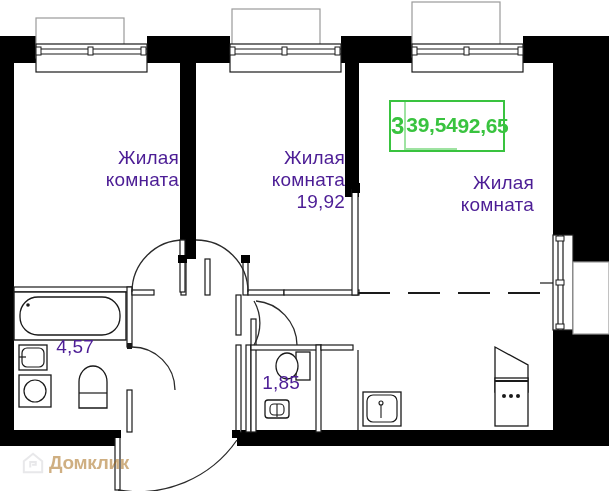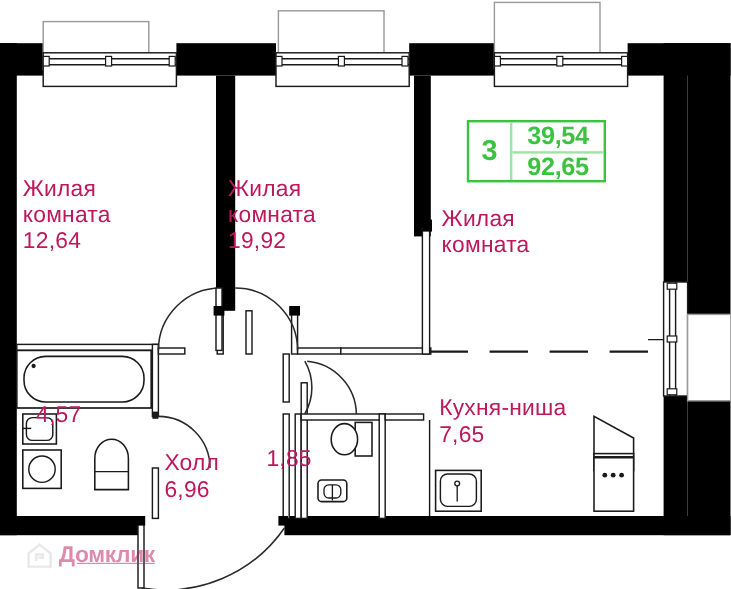--- a/index.html
+++ b/index.html
@@ -19,22 +19,22 @@
   }
   #plan-svg {
     position: absolute;
     left: 0;
     top: 0;
     width: 609px;
     height: 491px;
   }
   .room-label {
     position: absolute;
-    text-align: left;
-    color: #be185d;
+    text-align: right;
+    color: #4c1d95;
     font-family: "Liberation Sans", sans-serif;
     font-size: 19px;
     line-height: 22px;
     letter-spacing: 0.2px;
     white-space: nowrap;
     pointer-events: none;
   }
   .room-label .ln {
     display: block;
   }
@@ -57,21 +57,21 @@
     justify-content: center;
     font-size: 24px;
     font-weight: bold;
     color: #39c33f;
     border-right: 2px solid #9fe3a2;
     box-sizing: border-box;
   }
   .info-areas {
     flex: 1;
     display: flex;
-    flex-direction: column;
+    flex-direction: row;
   }
   .info-area-cell {
     flex: 1;
     display: flex;
     align-items: center;
     justify-content: center;
     font-size: 21px;
     font-weight: bold;
     color: #39c33f;
     letter-spacing: -0.3px;
@@ -85,23 +85,22 @@
     top: 452px;
     display: flex;
     align-items: center;
     gap: 5px;
     opacity: 0.5;
     pointer-events: none;
   }
   .watermark-text {
     font-size: 19px;
     font-weight: bold;
-    color: #be185d;
+    color: #a16207;
     letter-spacing: -0.3px;
-    text-decoration: underline;
   }
 </style>
 </head>
 <body>
 
 <div id="plan-root">
 
   <svg id="plan-svg" viewBox="0 0 609 491">
 
     <g fill="#000000">
@@ -303,49 +302,40 @@
     <div class="info-rooms">3</div>
     <div class="info-areas">
       <div class="info-area-cell top">39,54</div>
       <div class="info-area-cell">92,65</div>
     </div>
   </div>
 
   <div class="room-label" style="left:19px; top:147px; width:160px;">
     <span class="ln">Жилая</span>
     <span class="ln">комната</span>
-    <span class="ln">12,64</span>
   </div>
 
   <div class="room-label" style="left:190px; top:147px; width:155px;">
     <span class="ln">Жилая</span>
     <span class="ln">комната</span>
     <span class="ln">19,92</span>
   </div>
 
   <div class="room-label" style="left:368px; top:172px; width:166px;">
     <span class="ln">Жилая</span>
     <span class="ln">комната</span>
   </div>
 
-  <div class="room-label" style="left:366px; top:330px; width:170px;">
-    <span class="ln">Кухня-ниша</span>
-    <span class="ln">7,65</span>
-  </div>
-
-  <div class="room-label" style="left:137px; top:376px; width:100px;">
-    <span class="ln">Холл</span>
-    <span class="ln">6,96</span>
-  </div>
+
 
   <div class="room-label" style="left:30px; top:336px; width:64px;">
     <span class="ln">4,57</span>
   </div>
 
-  <div class="room-label" style="left:222px; top:372px; width:60px;">
+  <div class="room-label" style="left:240px; top:372px; width:60px;">
     <span class="ln">1,85</span>
   </div>
 
   <div class="watermark">
     <svg width="22" height="22" viewBox="0 0 24 24">
       <path d="M12 2 L22 10 L22 22 L2 22 L2 10 Z" fill="none" stroke="#d2d2d6" stroke-width="2.2"></path>
       <path d="M9 17 L9 11 L15 11 L15 14 L11 14" fill="none" stroke="#d2d2d6" stroke-width="2.2"></path>
     </svg>
     <span class="watermark-text">Домклик</span>
   </div>

